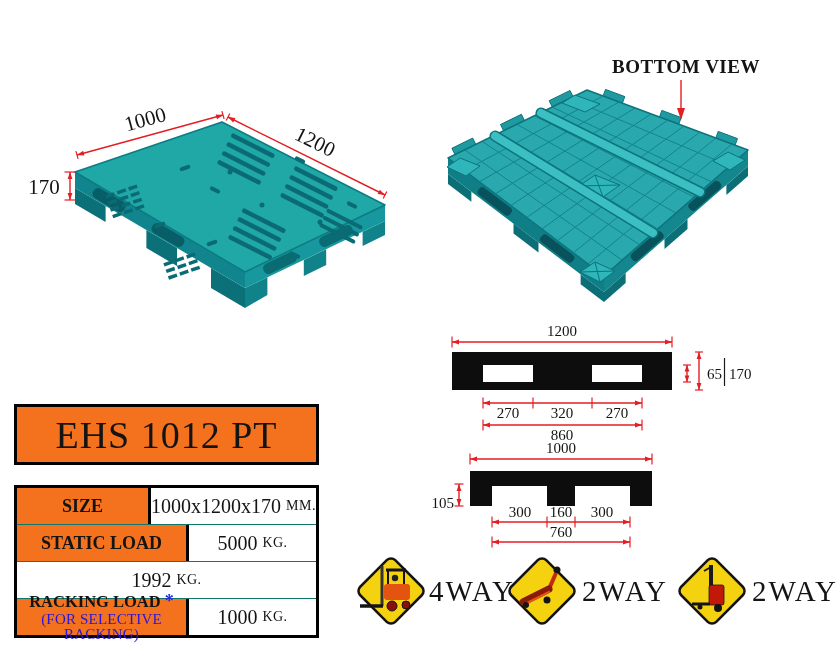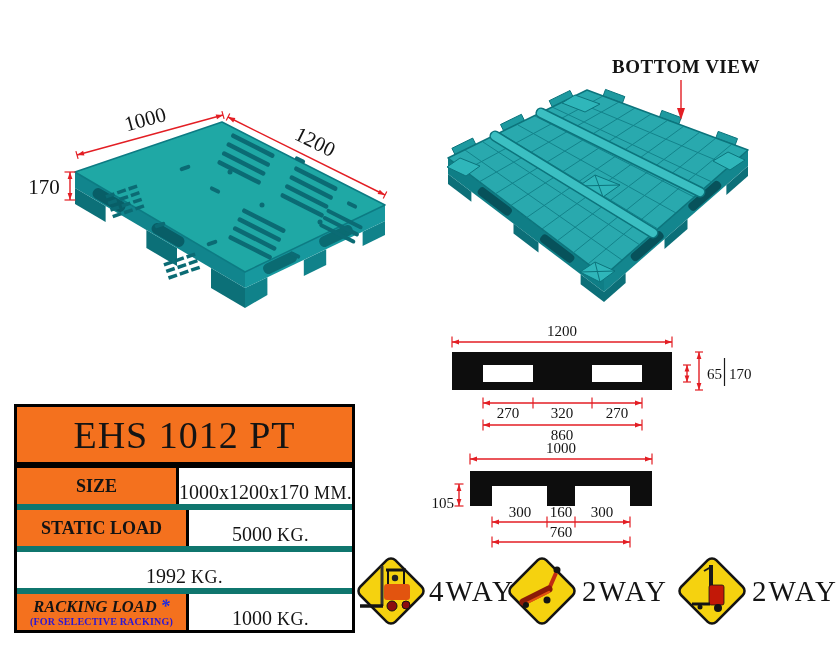--- a/index.html
+++ b/index.html
@@ -12,42 +12,42 @@
   .iso-dim{font-size:21px;}
   .sec-dim{font-size:15px;}
   .bv-label{font-size:19px;font-weight:bold;letter-spacing:.5px;}
   .sign-label{font-size:29px;letter-spacing:2px;}
   .dimline{stroke:#E31E24;stroke-width:1.4;fill:none;}
   .dimtick{stroke:#E31E24;stroke-width:1.2;}
   .dimhead{fill:#E31E24;stroke:none;}
   .blackline{stroke:#1a1a1a;stroke-width:1.2;}
 
   
-  .sheet{position:absolute;left:14px;top:404px;width:341px;}
+  .sheet{position:absolute;left:14px;top:404px;width:305px;}
   .title-box{
     box-sizing:border-box;border:3px solid #000;background:#F4711E;height:61px;
     display:flex;align-items:center;justify-content:center;
     font-size:38px;letter-spacing:1px;color:#141414;
   }
-  .spec-rows{box-sizing:border-box;border:3px solid #000;margin-top:0;background:#22c55e;}
+  .spec-rows{box-sizing:border-box;border:3px solid #000;margin-top:20px;background:#22c55e;}
   .spec-row{display:flex;height:36px;background:#fff;}
-  .spec-row + .spec-row{border-top:6px solid #0f766e;}
+  .spec-row + .spec-row{border-top:1px solid #0f766e;}
   .cell-label{
     box-sizing:border-box;width:172px;background:#F4711E;border-right:3px solid #000;
     display:flex;flex-direction:column;align-items:center;justify-content:center;
     font-weight:bold;font-size:18px;color:#141414;line-height:1.02;text-align:center;
   }
   .cell-value{
-    flex:1;display:flex;align-items:flex-end;justify-content:center;background:#fff;
+    flex:1;display:flex;align-items:center;justify-content:center;background:#fff;
     font-size:20px;color:#141414;gap:5px;
   }
-  .cell-value .unit{font-size:18px;letter-spacing:.5px;}
-  .rk-line{font-size:16.5px;font-style:italic;}
+  .cell-value .unit{font-size:14px;letter-spacing:.5px;}
+  .rk-line{font-size:16.5px;}
   .ast{color:#1B2BE0;font-size:18px;}
-  .rk-note{font-size:10px;font-weight:bold;color:#2B16D6;letter-spacing:.2px;margin-top:1px;}
+  .rk-note{font-size:15px;font-weight:normal;color:#2B16D6;letter-spacing:.2px;margin-top:1px;}
 </style>
 </head>
 <body>
 
 <div class="canvas">
 
 <svg width="840" height="650" viewBox="0 0 840 650">
 
   <g>
 

